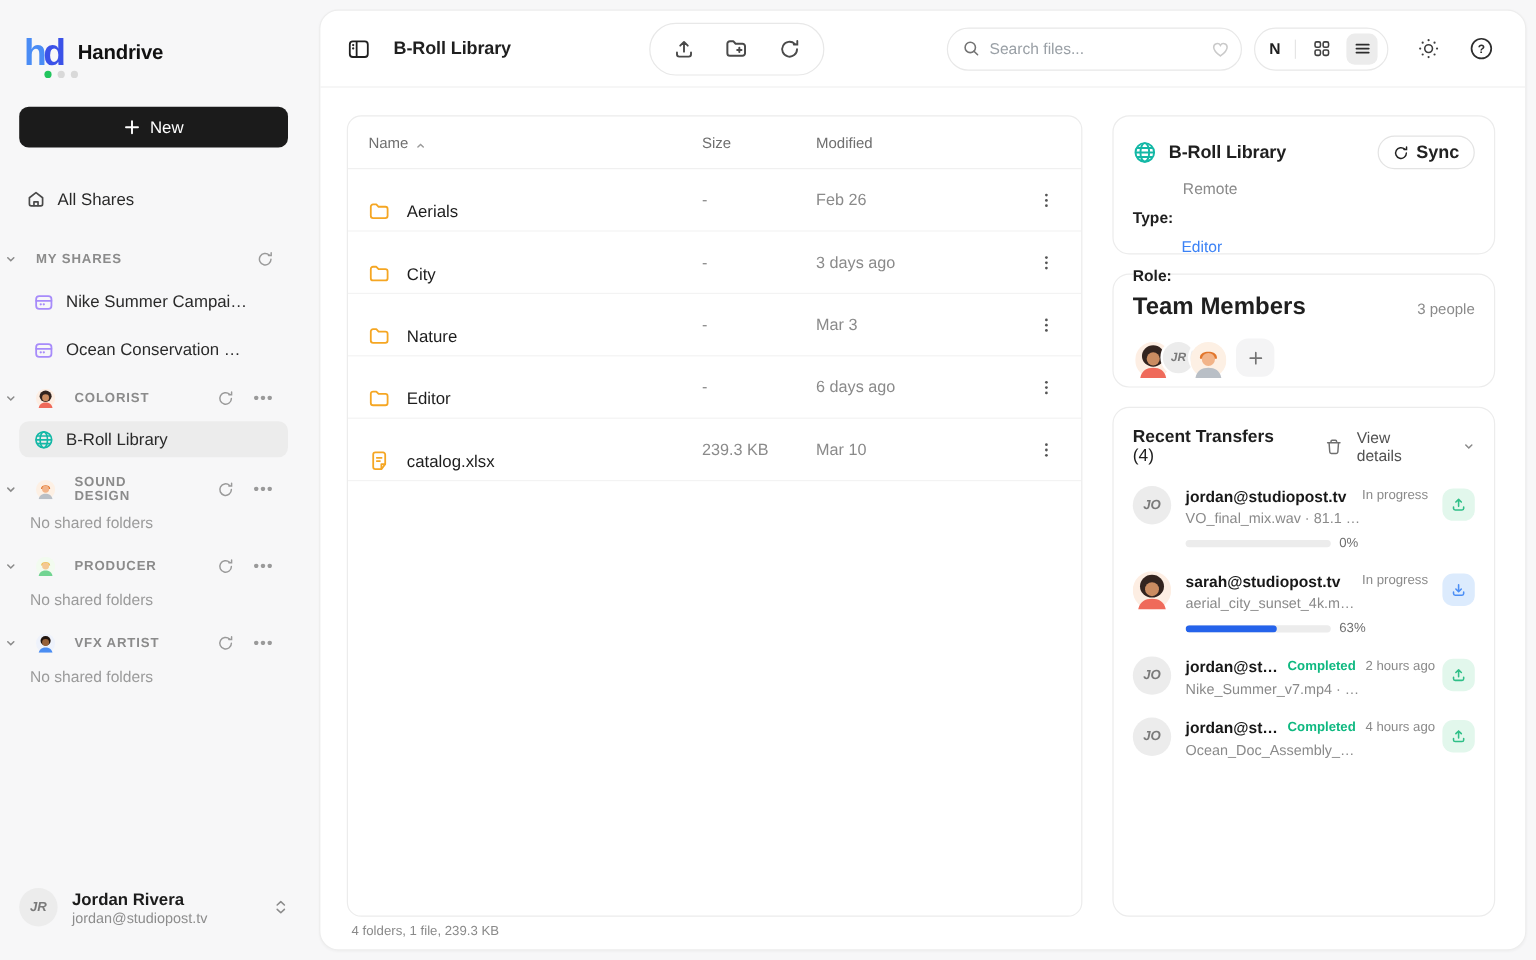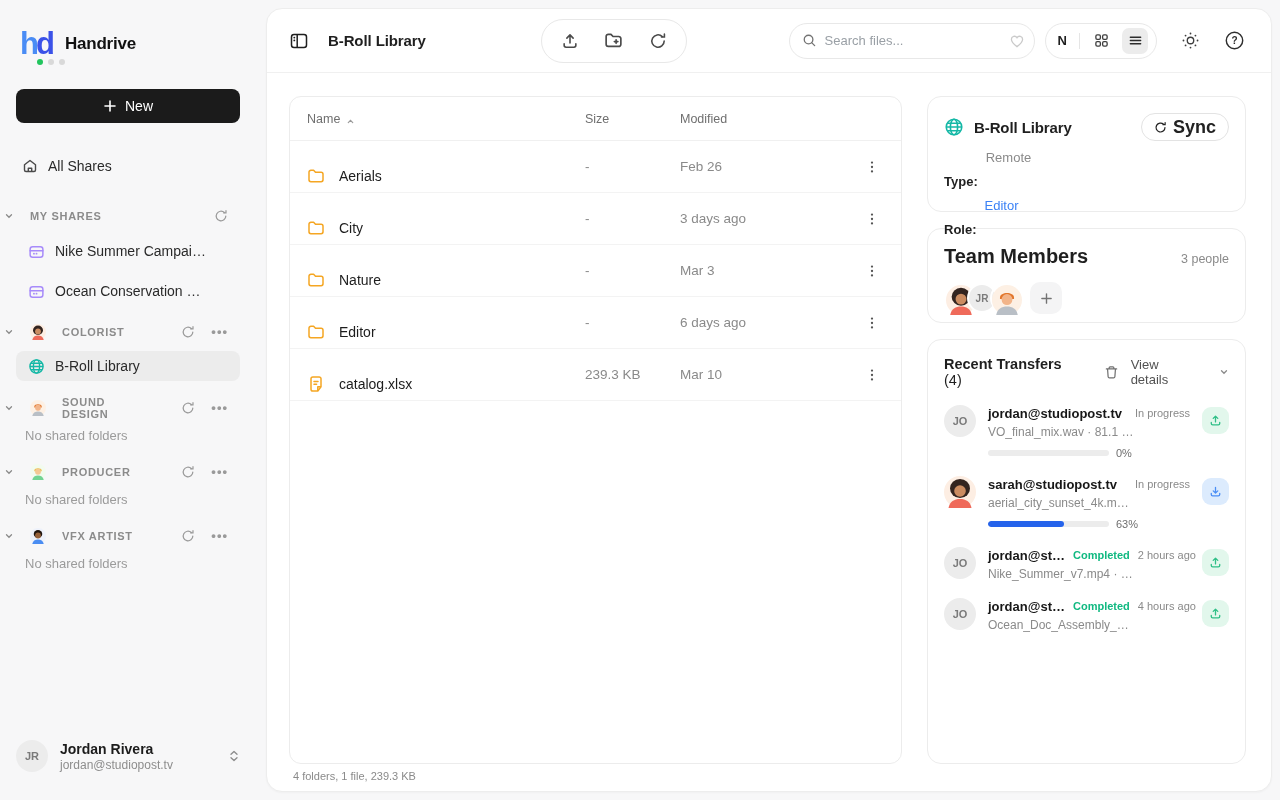--- a/index.html
+++ b/index.html
@@ -25,21 +25,21 @@
   .sec-head { position:absolute; left:4px; width:224px; height:20px; display:flex; align-items:center; gap:16px;
     font-size:11px; font-weight:600; letter-spacing:0.7px; color:#8b8b8b; cursor:pointer; }
   .sec-head .spacer { flex:1; }
   .sec-head .dots3 { color:#9a9a9a; font-size:13px; letter-spacing:1px; line-height:8px; }
   .share-item { position:absolute; left:16px; width:224px; height:26px; display:flex; align-items:center; gap:10px;
     font-size:14px; font-weight:500; color:#2a2a2a; padding:0 12px; border-radius:8px; cursor:pointer; white-space:nowrap; }
   .share-item.selected { background:#ececec; height:30px; }
   .empty-note { position:absolute; left:25px; font-size:13px; color:#9b9b9b; }
   .user-row { position:absolute; left:16px; top:740px; width:224px; display:flex; align-items:center; gap:12px; cursor:pointer; }
   .initials { border-radius:50%; background:#ececec; color:#7a7a7a; display:flex; align-items:center; justify-content:center;
-    font-weight:600; flex:none; }
+    font-weight:600; flex:none;font-style:italic; }
   .initials.big { width:32px; height:32px; font-size:11px; }
   .user-meta { flex:1; min-width:0; }
   .user-name { font-size:14px; font-weight:600; color:#1c1c1c; }
   .user-email { font-size:12px; color:#8d8d8d; margin-top:1px; }
 
   
   .main { position:absolute; left:266px; top:8px; width:1006px; height:784px; background:#fff;
     border:1px solid #ededed; border-radius:16px; box-shadow:0 1px 2px rgba(0,0,0,0.03); }
   .topbar { position:absolute; left:0; top:0; width:100%; height:64px; display:flex; align-items:center;
     padding:0 26px 0 22px; border-bottom:1px solid #f0f0f0; }
@@ -72,21 +72,21 @@
   .f-size, .f-mod { font-size:13.5px; color:#8a8a8a; }
   .kebab { justify-self:end; width:24px; height:24px; color:#555; }
   .footer-stats { position:absolute; left:26px; top:761px; font-size:11px; color:#8a8a8a; }
 
   
   .details { position:absolute; left:660px; top:87px; width:319px; }
   .card { border:1px solid #ececec; border-radius:14px; background:#fff; padding:16px; margin-bottom:16px; }
   .share-head { display:flex; align-items:center; gap:10px; }
   .share-title { font-size:15px; font-weight:700; letter-spacing:-0.1px; }
   .sync-btn { margin-left:auto; height:28px; border:1px solid #e3e3e3; border-radius:14px; background:#fff;
-    display:flex; align-items:center; gap:6px; padding:0 12px; font-size:18px; font-weight:600; color:#222;
+    display:flex; align-items:center; gap:6px; padding:0 12px; font-size:15px; font-weight:600; color:#222;
     cursor:pointer; font-family:inherit; }
   .kv { display:flex; gap:8px; font-size:13px; margin-top:9px; }
   .kv:first-of-type { margin-top:14px; }
   .kv .k { font-weight:600; color:#1f1f1f;margin-top:24px; }
   .kv .v { color:#8a8a8a; }
   .kv .v.link { color:#3b82f6; cursor:pointer; }
 
   .team-head { display:flex; align-items:baseline; }
   .card-title { font-size:20px; font-weight:700; }
   .team-count { margin-left:auto; font-size:12.5px; color:#8a8a8a; }

